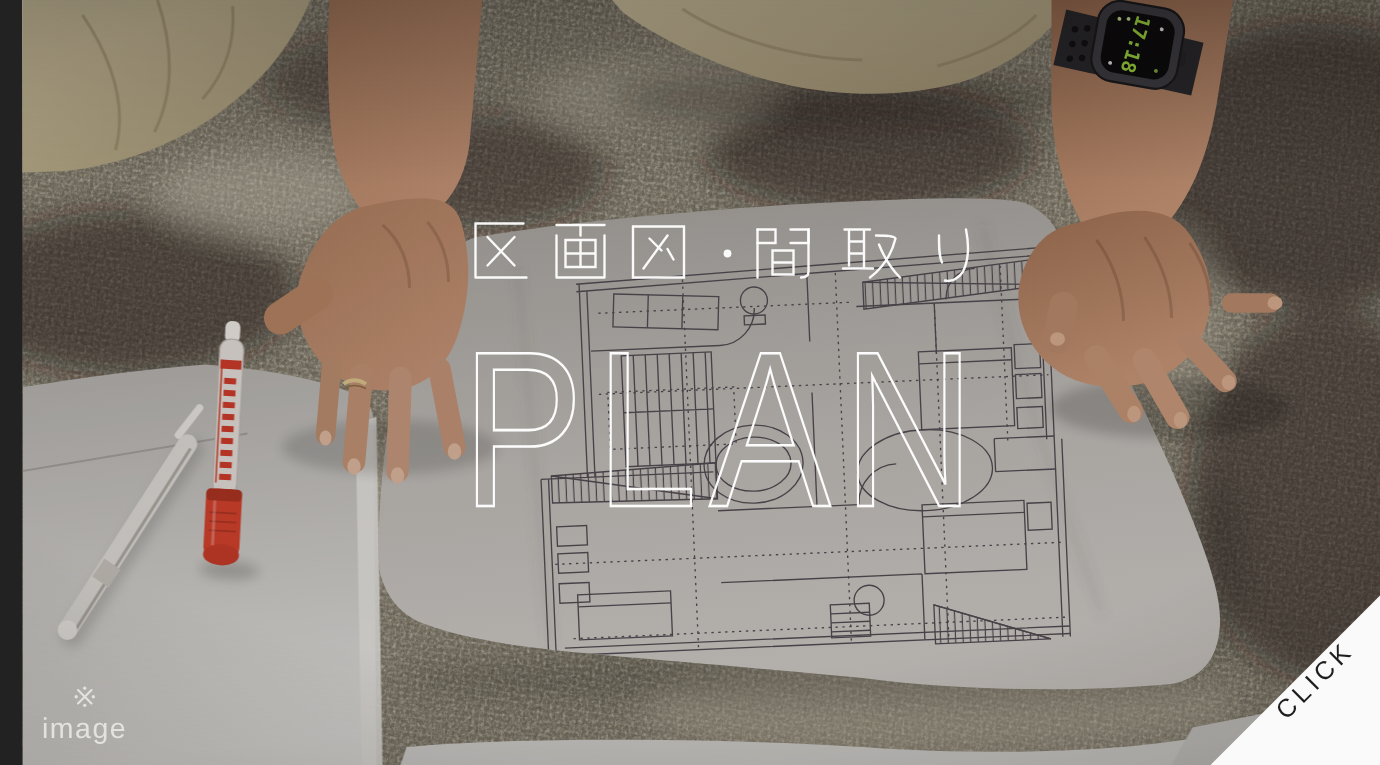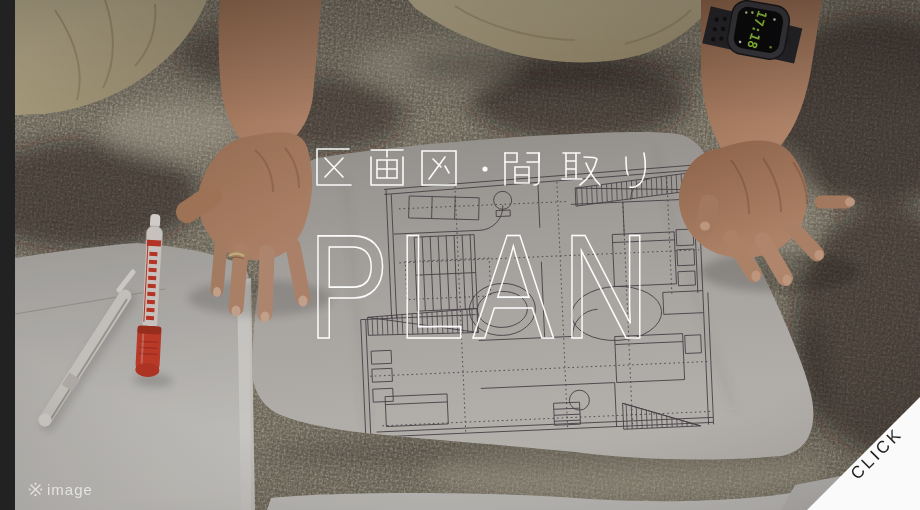--- a/index.html
+++ b/index.html
@@ -26,21 +26,21 @@
     position:absolute; left:293px; top:213px; line-height:1; white-space:nowrap;
     font-size:148px; font-weight:400; letter-spacing:10px;
     transform:scaleX(0.82); transform-origin:0 50%;
     color:rgba(255,255,255,0.97); pointer-events:none;
   }
   @supports (-webkit-text-stroke: 1px #fff){
     .plan-title{ color:transparent; -webkit-text-stroke:1.7px rgba(255,255,255,0.97); }
   }
   .image-note{
     position:absolute; left:13px; bottom:12px; display:flex; align-items:center; gap:4px;
-    color:#e4e2df; font-size:15px; letter-spacing:1px; font-weight:400;
+    color:#e4e2df; font-size:19px; letter-spacing:1px; font-weight:400;flex-direction:column;
   }
   .click-corner{
     position:absolute; right:0; bottom:0; width:128px; height:128px;
     background:#fafafa; clip-path:polygon(100% 0, 100% 100%, 0 100%);
   }
   .click-corner span{
     position:absolute; left:18px; top:62px; width:104px; text-align:center;
     transform:rotate(-45deg); transform-origin:center;
     color:#1e1e1e; font-size:17px; letter-spacing:3px; font-weight:400;
   }

